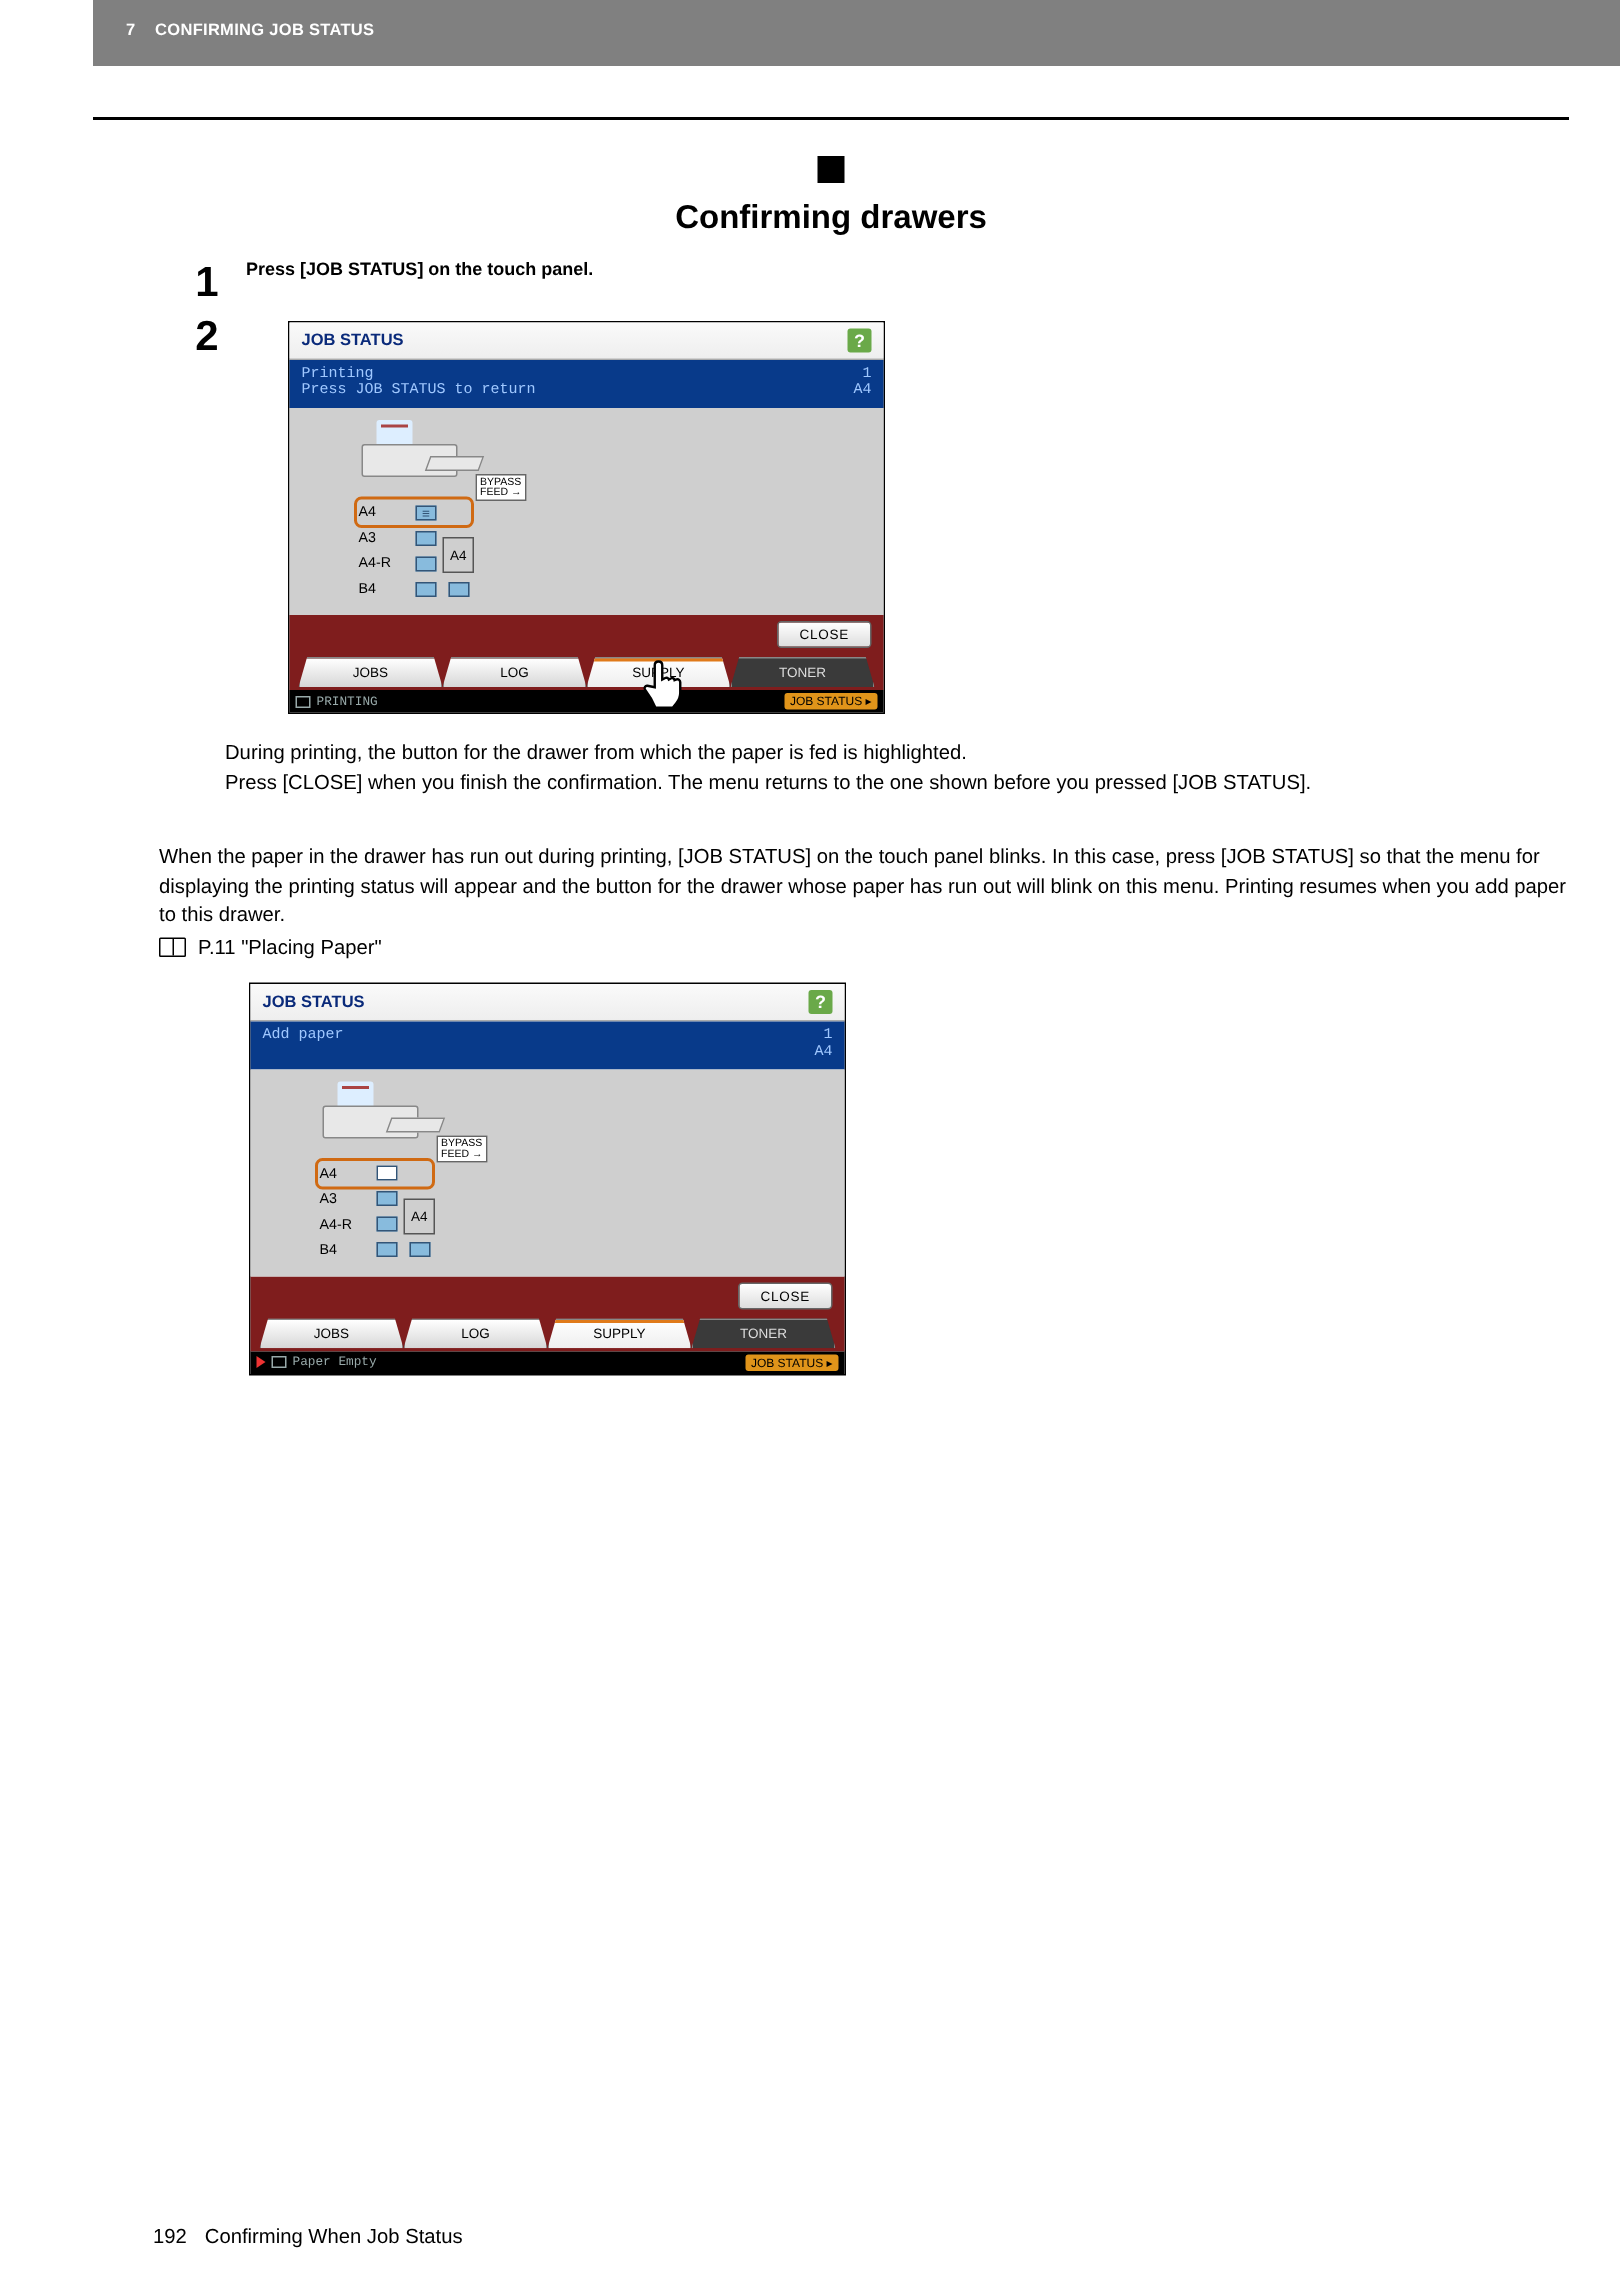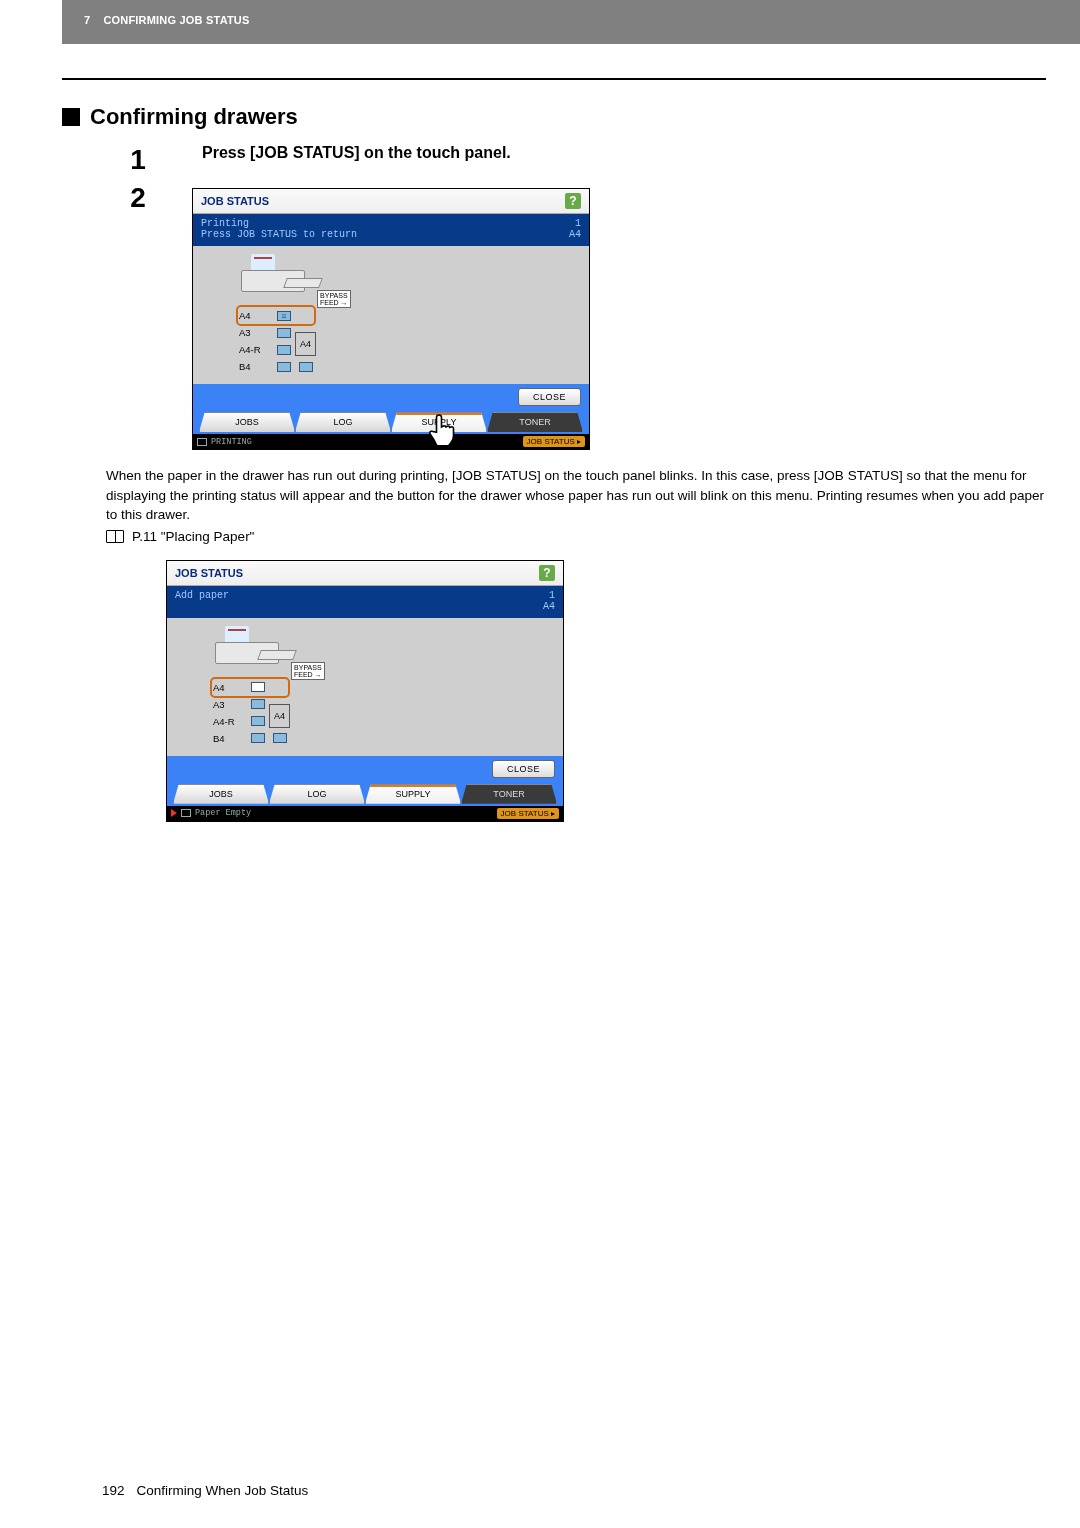--- a/index.html
+++ b/index.html
@@ -21,33 +21,33 @@
     font-weight: bold;
     padding: 14px 0 0 22px;
     letter-spacing: .2px;
   }
   .content {
     position: absolute;
     left: 62px; right: 34px; top: 78px;
     border-top: 2px solid #000;
     padding-top: 24px;
   }
-  .h2-row { display: flex; align-items: center; gap: 10px; margin-bottom: 14px; }
+  .h2-row { display: flex; align-items: center; gap: 10px; margin-bottom: 14px; flex-direction: column; }
   .h2-square { width: 18px; height: 18px; background:#000; }
   .h2-text { font-size: 22px; font-weight: bold; }
   .intro {
     margin-left: 44px;
     font-size: 13.5px;
     line-height: 1.45;
     margin-bottom: 26px;
   }
   .step { display:flex; gap: 12px; margin-left: 62px; margin-bottom: 6px; }
   .step-num { font-size: 28px; font-weight: bold; width: 28px; text-align:center; line-height:1; padding-top:2px;}
   .step-body { flex:1; }
-  .step-title { font-size: 16px; font-weight: bold; margin-bottom: 14px; margin-left: 38px; }
+  .step-title { font-size: 12px; font-weight: bold; margin-bottom: 14px; }
 
   
   .panel {
     width: 398px; height: 262px;
     border: 1px solid #000;
     margin-left: 28px; margin-top: 6px; margin-bottom: 10px;
     display:flex; flex-direction:column;
     font-family: Arial, sans-serif;
   }
   .panel-title {
@@ -76,21 +76,21 @@
   .drawer-list { position:absolute; left:46px; top:62px; }
   .drawer-box { position:absolute; left:102px; top:86px; border:1px solid #555; padding:6px 4px; font-size:9px; background:#cfcfcf;}
   .drow { display:flex; align-items:center; gap:8px; font-size:9.5px; margin-bottom:2px; height:15px; }
   .drow .dlab { width:30px; }
   .drow .dicon { width:14px; height:10px; border:1px solid #357; background:#8bd;}
   .drow .dicon.bars::after{ content:"≡"; color:#357; font-size:9px; line-height:8px; display:block; text-align:center;}
   .drow .dicon.empty { background:#fff; }
   .drow.highlight { outline:2px solid #d06a13; outline-offset:1px; border-radius:2px; }
   .drow.blink { outline:2px solid #d06a13; outline-offset:1px; border-radius:2px; }
 
-  .panel-bottom { background:#3b82f6; padding:0 6px 2px 6px;}
+  .panel-bottom { background:#7f1d1d; padding:0 6px 2px 6px;}
   .close-row { display:flex; justify-content:flex-end; padding:4px 2px 6px 0;}
   .btn-close { font-size:9px; background:linear-gradient(#fff,#ddd); border:1px solid #666; border-radius:3px; padding:3px 14px; letter-spacing:.5px;}
   .tabs-row { display:flex; gap:0; height:20px; position:relative;}
   .tab { flex:1; font-size:9px; text-align:center; padding-top:4px; background:linear-gradient(#fff,#d6d6d6); border:1px solid #888; border-bottom:none;
     clip-path: polygon(6% 0, 94% 0, 100% 100%, 0 100%);}
   .tab.active { background:linear-gradient(#fff,#eee); position:relative;}
   .tab.active::after{ content:""; position:absolute; left:4px; right:4px; top:0; height:2px; background:#e07a1a;}
   .tab.dark { background:#3a3a3a; color:#ddd;}
   .panel-footer { background:#000; color:#9aa; font-size:8.5px; display:flex; align-items:center; justify-content:space-between; padding:2px 4px; font-family:'Courier New',monospace;}
   .footer-badge { background:#e0941a; color:#000; font-size:8px; padding:1px 4px; border-radius:2px; font-family:Arial;margin-left:32px;}
@@ -219,20 +219,22 @@
 
         <div class="hand-cursor" style="left:232px; top:222px;">
           <svg viewBox="0 0 40 40">
               <path d="M14 4c1.5 0 2.5 1 2.5 2.5V16l2-1c1-.5 2 0 2.4 1l1.6-.8c1-.5 2 .2 2.2 1.2l1.4-.5c1.2-.4 2.4.6 2.4 1.9v7c0 3-1 5-2.6 7l-2.4 3H12l-3-6-4-6c-.8-1.2.2-2.8 1.6-2.6l4.9 1V6.5C11.5 5 12.5 4 14 4z" fill="#fff" stroke="#000" stroke-width="1.6"></path>
             </svg>
         </div>
       </div>
     </div>
   </div>
 
+  <div class="followup" style="white-space:pre-line;">During printing, the button for the drawer from which the paper is fed is highlighted.
+Press [CLOSE] when you finish the confirmation. The menu returns to the one shown before you pressed [JOB STATUS].</div>
 
   <div class="runout">When the paper in the drawer has run out during printing, [JOB STATUS] on the touch panel blinks. In this case, press [JOB STATUS] so that the menu for displaying the printing status will appear and the button for the drawer whose paper has run out will blink on this menu. Printing resumes when you add paper to this drawer.</div>
   <div class="ref-row">
     <div class="book-icon"></div>
     <span>P.11 "Placing Paper"</span>
   </div>
 
   <div class="panel2-wrap">
     <div class="panel">
       <div class="panel-title">

